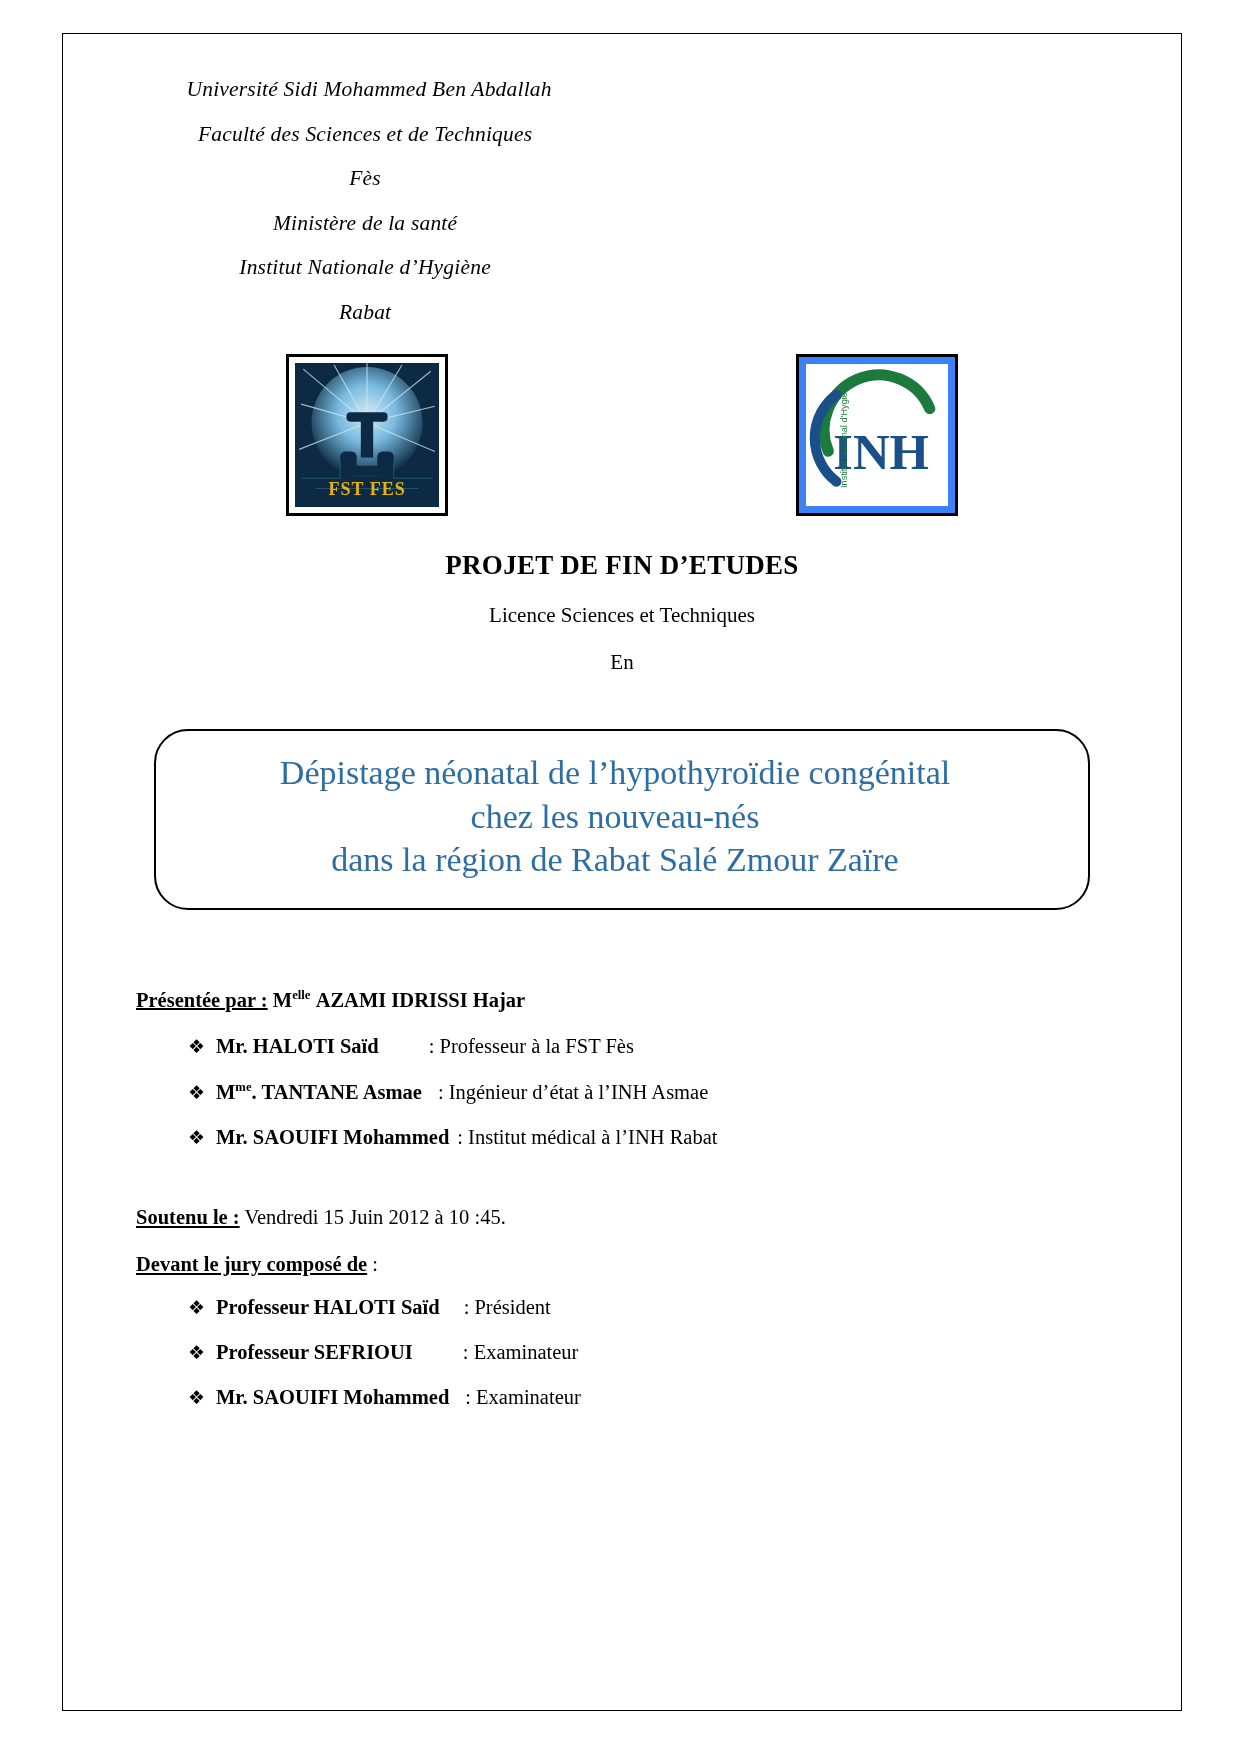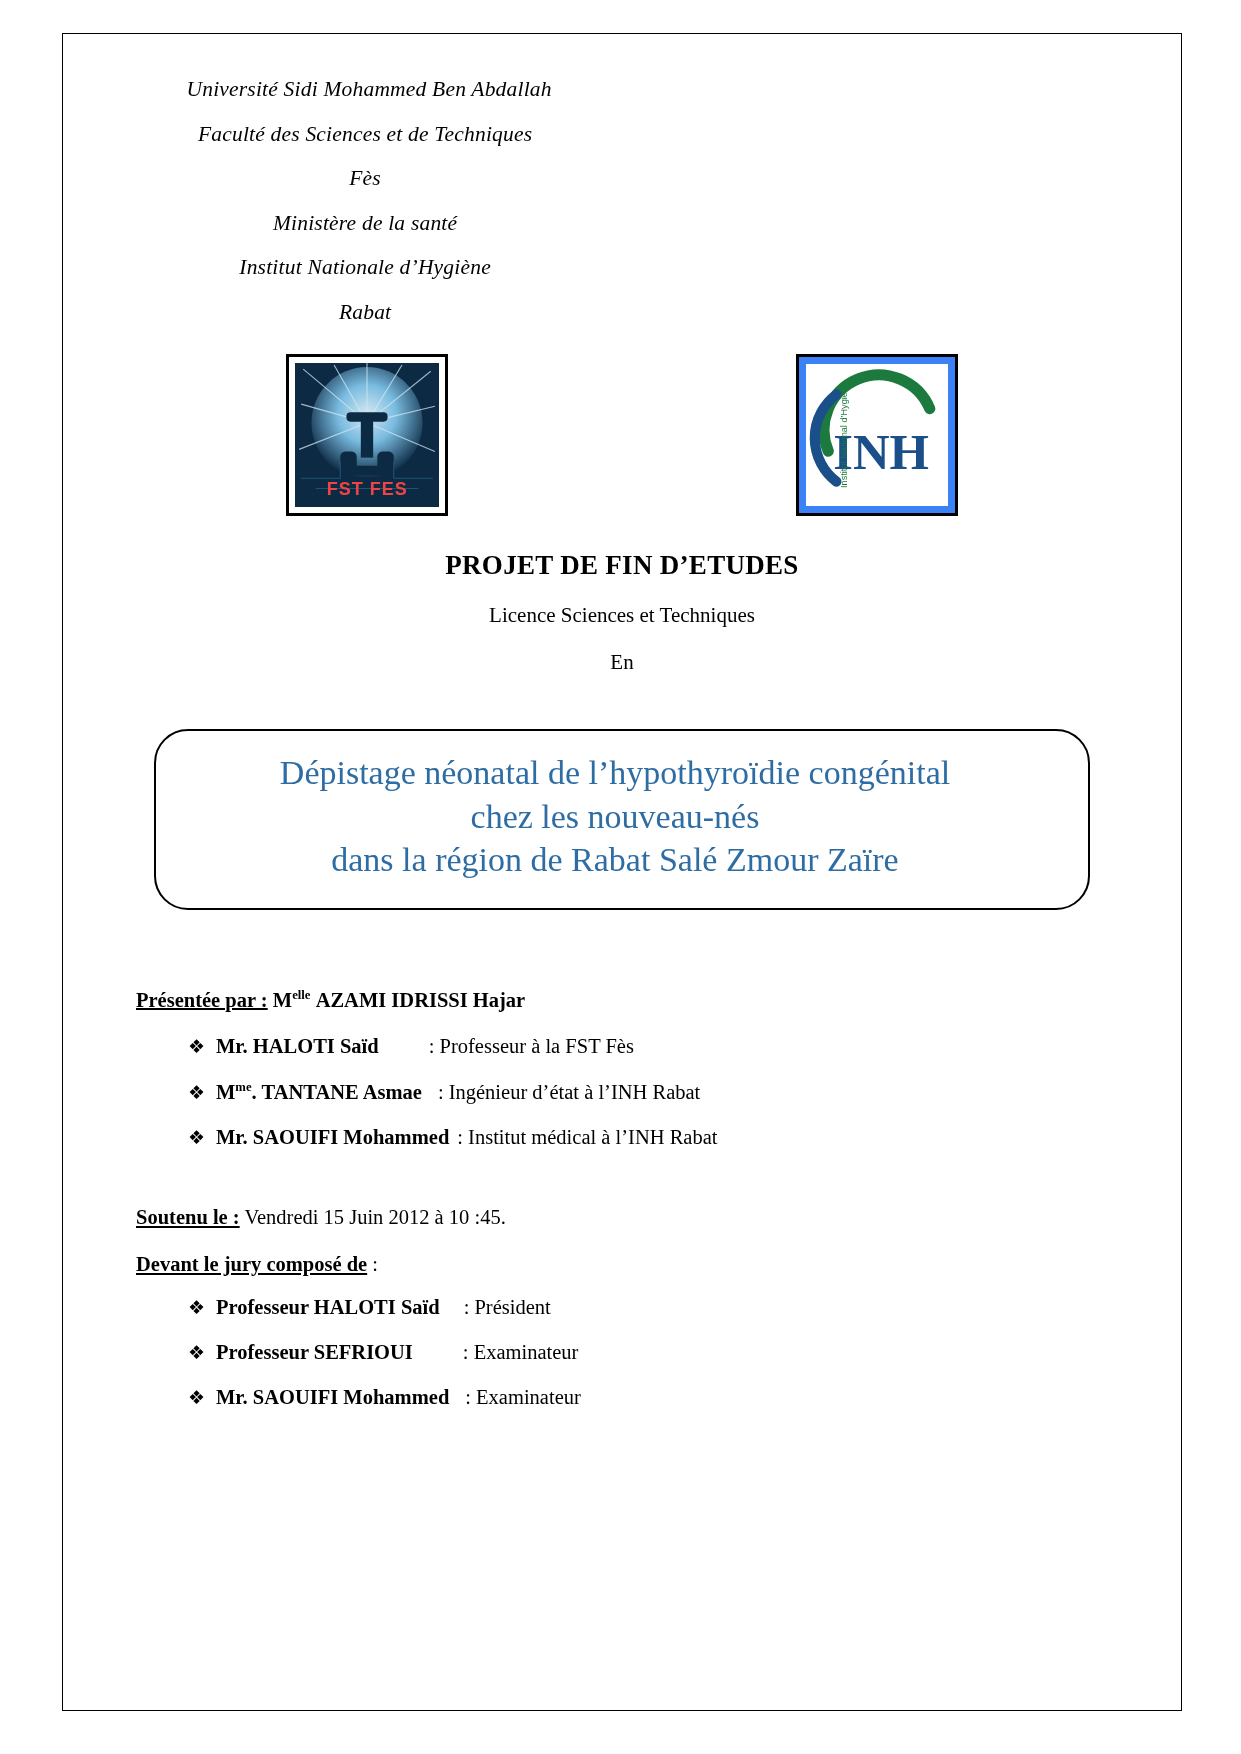--- a/index.html
+++ b/index.html
@@ -88,22 +88,22 @@
     height: 100%;
     background: #0d2a44;
     overflow: hidden;
   }
   .fst-label {
     position: absolute;
     left: 0;
     right: 0;
     bottom: 7px;
     text-align: center;
-    color: #ef4444;
-    font-family: Liberation Sans, sans-serif;
+    color: #eab308;
+    font-family: Liberation Serif, serif;
     font-weight: bold;
     font-size: 18px;
     letter-spacing: 1px;
   }
 
   
   .inh-logo {
     width: 162px;
     height: 162px;
     border: 3px solid #000000;
@@ -307,21 +307,21 @@
         <li>
           <span class="bchar">❖</span>
           <span class="name">Mr. HALOTI Saïd</span>
           <span style="width:50px;flex:0 0 50px;"></span>
           <span class="role">: Professeur à la FST Fès</span>
         </li>
         <li>
           <span class="bchar">❖</span>
           <span class="name"><span>M</span><sup>me</sup><span>. TANTANE Asmae</span></span>
           <span style="width:16px;flex:0 0 16px;"></span>
-          <span class="role">: Ingénieur d’état à l’INH Rabat</span>
+          <span class="role">: Ingénieur d’état à l’INH Asmae</span>
         </li>
         <li>
           <span class="bchar">❖</span>
           <span class="name">Mr. SAOUIFI Mohammed</span>
           <span style="width:8px;flex:0 0 8px;"></span>
           <span class="role">: Institut médical à l’INH Rabat</span>
         </li>
       </ul>
 
       <div class="info-row gap-block">

